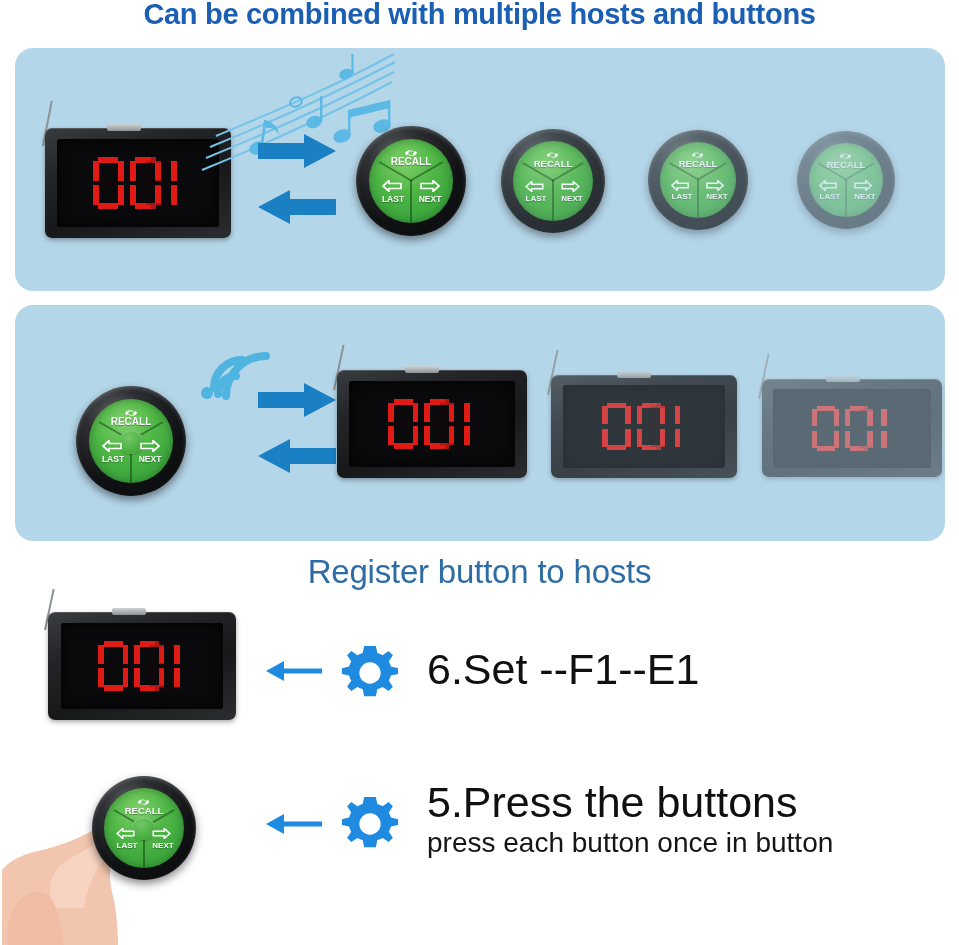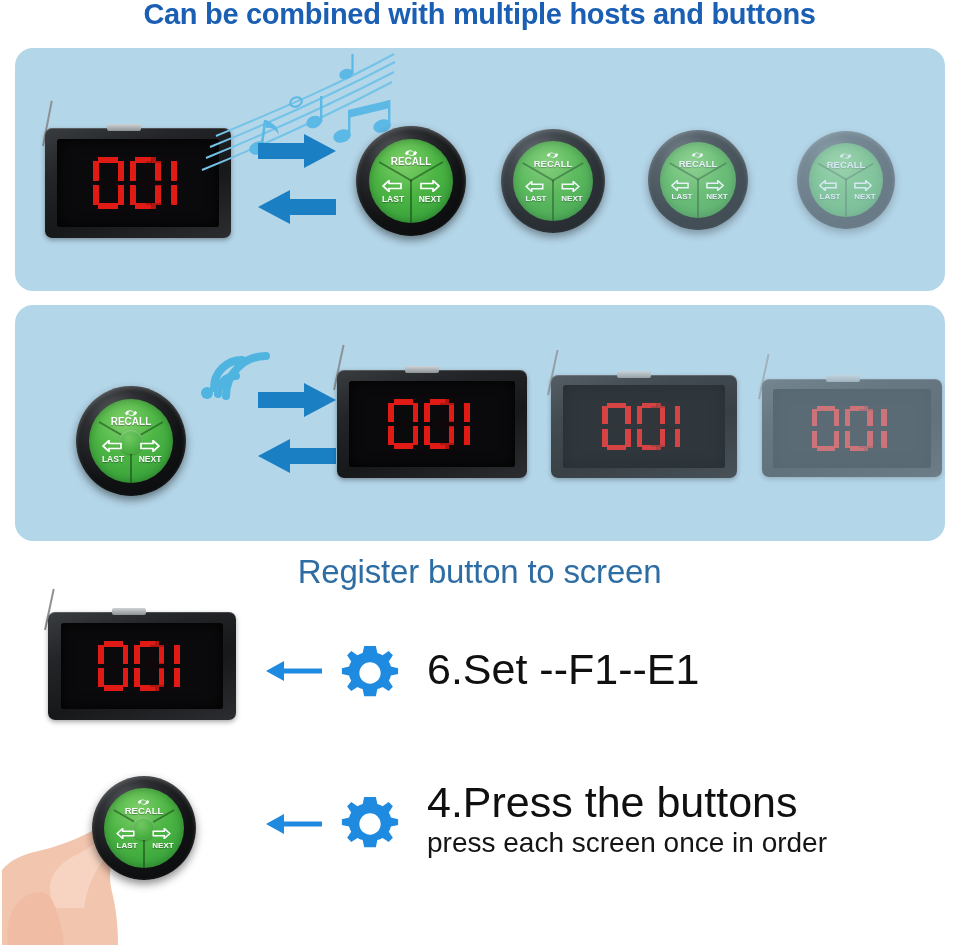--- a/index.html
+++ b/index.html
@@ -413,21 +413,21 @@
           <i style="left: 3.174px; top: 25.116px; width: 5.29px; height: 17.181px;"></i>
           <i class="off" style="left: -14.375px; top: 40.71px; width: 18.078px; height: 5.29px;"></i>
           <i class="off" style="left: -19.136px; top: 25.116px; width: 5.29px; height: 17.181px;"></i>
           <i class="off" style="left: -19.136px; top: 3.703px; width: 5.29px; height: 17.181px;"></i>
           <i class="off" style="left: -14.375px; top: 20.355px; width: 18.078px; height: 5.29px;"></i>
         </span>
       </div>
   </div>
 </div>
 
-<div class="subhead" style="top:553px;">Register button to screen</div>
+<div class="subhead" style="top:553px;">Register button to hosts</div>
 
 <div class="device" style="left:48px;top:612px;width:188px;height:108px;">
   <div class="antenna" style="left:-4px;top:-24px;width:2px;height:42px;transform:rotate(12deg);"></div>
   <div class="body"></div>
   <div class="clip" style="left:64px;"></div>
   <div class="screen" style="left:13px;top:11px;width:162px;height:86px;">
     <div class="digits">
         <span class="seg7" style="width: 30px; height: 50px; margin-right: 6px;">
           <i style="left: 5.175px; top: 0px; width: 19.65px; height: 5.75px;"></i>
           <i style="left: 24.25px; top: 4.025px; width: 5.75px; height: 18.675px;"></i>
@@ -508,14 +508,14 @@
   <path d="M2,16 L20,6 L20,26 Z" fill="#1e8ae0"></path>
 </svg>
 
 <svg class="gear" style="left:339px;top:793px;" width="62" height="62" viewBox="0 0 64 64">
   <g fill="#1e8ae0">
     <path d="M32,4 l6,0 l1.6,7.4 a21,21 0 0 1 5.4,2.2 l6.3,-4.2 l4.3,4.3 l-4.2,6.3 a21,21 0 0 1 2.2,5.4 l7.4,1.6 l0,6 l-7.4,1.6 a21,21 0 0 1 -2.2,5.4 l4.2,6.3 l-4.3,4.3 l-6.3,-4.2 a21,21 0 0 1 -5.4,2.2 l-1.6,7.4 l-6,0 l-6,0 l-1.6,-7.4 a21,21 0 0 1 -5.4,-2.2 l-6.3,4.2 l-4.3,-4.3 l4.2,-6.3 a21,21 0 0 1 -2.2,-5.4 l-7.4,-1.6 l0,-6 l7.4,-1.6 a21,21 0 0 1 2.2,-5.4 l-4.2,-6.3 l4.3,-4.3 l6.3,4.2 a21,21 0 0 1 5.4,-2.2 l1.6,-7.4 z"></path>
   </g>
   <circle cx="32" cy="32" r="11" fill="#ffffff"></circle>
 </svg>
 
-<div class="step-text" id="step2-text" style="left:427px;top:778px;">4.Press the buttons</div>
-<div class="step-text" id="step2-sub" style="left:427px;top:827px;">press each screen once in order</div>
+<div class="step-text" id="step2-text" style="left:427px;top:778px;">5.Press the buttons</div>
+<div class="step-text" id="step2-sub" style="left:427px;top:827px;">press each button once in button</div>
 
 </body></html>

